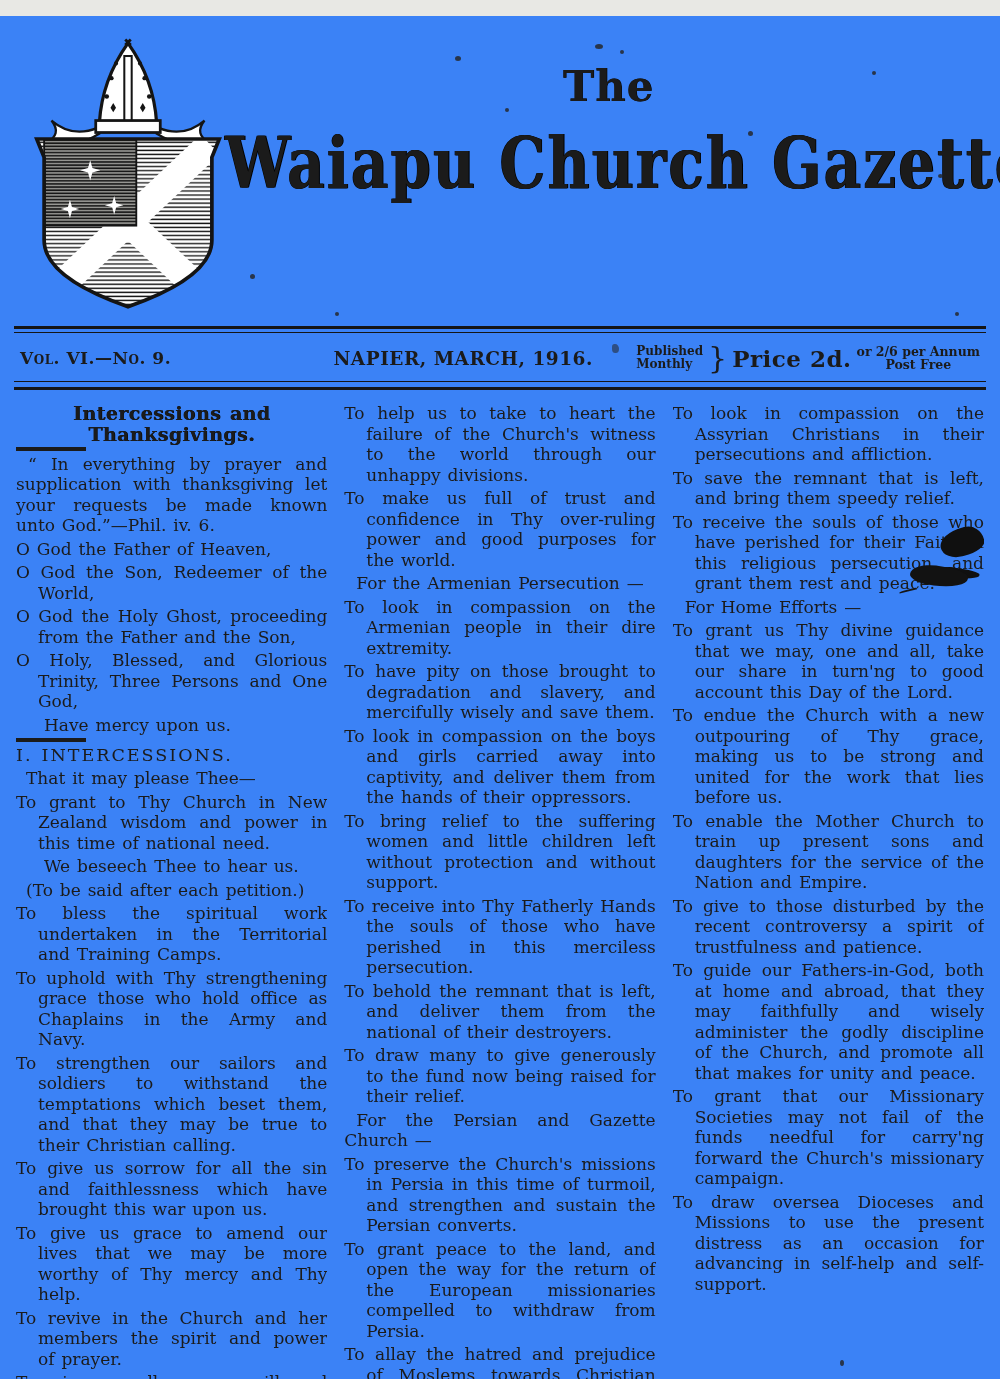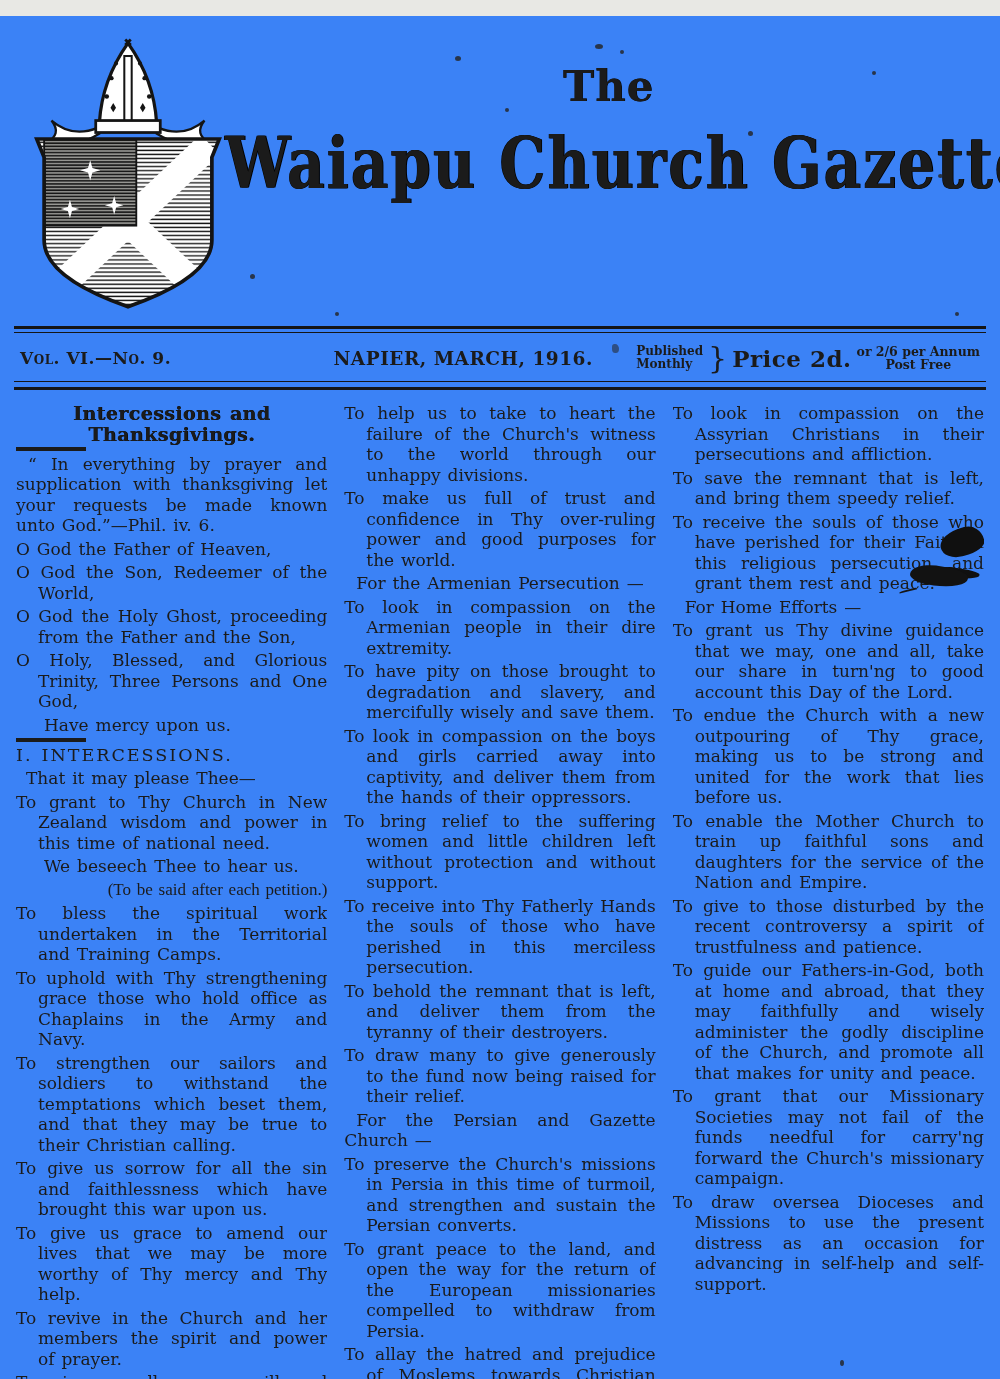--- a/index.html
+++ b/index.html
@@ -32,21 +32,21 @@
   .columns{display:flex;gap:17px;padding:10px 16px 0 16px;height:1004px;}
   .col{flex:1;min-width:0;text-align:justify;font-size:17px;line-height:20.5px;
        word-spacing:1.5px;overflow:hidden;}
   .col .blk{margin:3px 0;}
   .b-title{text-align:center;font-size:19px;font-weight:bold;letter-spacing:.4px;
        margin:2px 0 0 0;text-shadow:.4px 0 #000;}
   .b-rule{width:70px;height:3.5px;background:#1b1b1b;margin:7px auto 7px auto;}
   .b-quote{text-indent:12px;}
   .b-petition{padding-left:22px;text-indent:-22px;}
   .b-response{padding-left:28px;text-align:left;}
-  .b-note{padding-left:10px;text-align:right;font-family:Liberation Serif, serif;}
+  .b-note{padding-left:10px;text-align:left;}
   .b-heading2{text-align:left;font-size:17.5px;font-weight:normal;letter-spacing:2px;
        margin:8px 0 5px 0;}
   .b-lead{text-indent:10px;text-align:left;}
   .b-subhead{text-indent:12px;margin:7px 0 5px 0;}
   
   .has-blot{position:relative;}
   .blot-a{position:absolute;right:0px;top:16px;width:44px;height:28px;background:#101010;
        border-radius:62% 38% 55% 45%/55% 62% 38% 50%;transform:rotate(-14deg);
        box-shadow:-26px 28px 0 -7px #101010,-64px 34px 0 -13px #161616;}
   .blot-b{position:absolute;right:16px;top:54px;width:58px;height:20px;background:#121212;
@@ -165,35 +165,35 @@
       </div>
     <div class="col">
         <p class="blk b-petition"><span>To help us to take to heart the failure of the Church's witness to the world through our unhappy divisions.</span></p>
         <p class="blk b-petition"><span>To make us full of trust and confidence in Thy over-ruling power and good purposes for the world.</span></p>
         <p class="blk b-subhead"><span>For the Armenian Persecution —</span></p>
         <p class="blk b-petition"><span>To look in compassion on the Armenian people in their dire extremity.</span></p>
         <p class="blk b-petition"><span>To have pity on those brought to degradation and slavery, and mercifully wisely and save them.</span></p>
         <p class="blk b-petition"><span>To look in compassion on the boys and girls carried away into captivity, and deliver them from the hands of their oppressors.</span></p>
         <p class="blk b-petition"><span>To bring relief to the suffering women and little children left without protection and without support.</span></p>
         <p class="blk b-petition"><span>To receive into Thy Fatherly Hands the souls of those who have perished in this merciless persecution.</span></p>
-        <p class="blk b-petition"><span>To behold the remnant that is left, and deliver them from the tyranny of their destroyers.</span></p>
+        <p class="blk b-petition"><span>To behold the remnant that is left, and deliver them from the national of their destroyers.</span></p>
         <p class="blk b-petition"><span>To draw many to give generously to the fund now being raised for their relief.</span></p>
         <p class="blk b-subhead"><span>For the Persian and Gazette Church —</span></p>
         <p class="blk b-petition"><span>To preserve the Church's missions in Persia in this time of turmoil, and strengthen and sustain the Persian converts.</span></p>
         <p class="blk b-petition"><span>To grant peace to the land, and open the way for the return of the European missionaries compelled to withdraw from Persia.</span></p>
         <p class="blk b-petition"><span>To allay the hatred and prejudice of Moslems towards Christian believers and the Catholic Faith.</span></p>
       </div>
     <div class="col">
         <p class="blk b-petition"><span>To look in compassion on the Assyrian Christians in their persecutions and affliction.</span></p>
         <p class="blk b-petition"><span>To save the remnant that is left, and bring them speedy relief.</span></p>
         <p class="blk b-petition has-blot"><span>To receive the souls of those who have perished for their Faith in this religious persecution, and grant them rest and peace.</span><span class="blot-a"></span><span class="blot-b"></span></p>
         <p class="blk b-subhead"><span>For Home Efforts —</span></p>
         <p class="blk b-petition"><span>To grant us Thy divine guidance that we may, one and all, take our share in turn'ng to good account this Day of the Lord.</span></p>
         <p class="blk b-petition"><span>To endue the Church with a new outpouring of Thy grace, making us to be strong and united for the work that lies before us.</span></p>
-        <p class="blk b-petition"><span>To enable the Mother Church to train up faithful sons and daughters for the service of the Nation and Empire.</span></p>
+        <p class="blk b-petition"><span>To enable the Mother Church to train up present sons and daughters for the service of the Nation and Empire.</span></p>
         <p class="blk b-petition"><span>To give to those disturbed by the recent controversy a spirit of trustfulness and patience.</span></p>
         <p class="blk b-petition"><span>To guide our Fathers-in-God, both at home and abroad, that they may faithfully and wisely administer the godly discipline of the Church, and promote all that makes for unity and peace.</span></p>
         <p class="blk b-petition"><span>To grant that our Missionary Societies may not fail of the funds needful for carry'ng forward the Church's missionary campaign.</span></p>
         <p class="blk b-petition"><span>To draw oversea Dioceses and Missions to use the present distress as an occasion for advancing in self-help and self-support.</span></p>
       </div>
   </div>
 
   <div>
     <i class="speck" style="left:455px;top:40px;width:6px;height:5px;"></i>
     <i class="speck" style="left:505px;top:92px;width:4px;height:4px;"></i>

